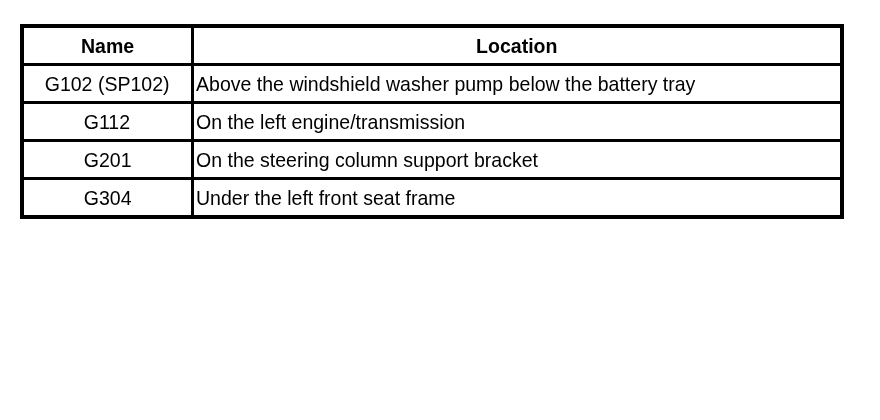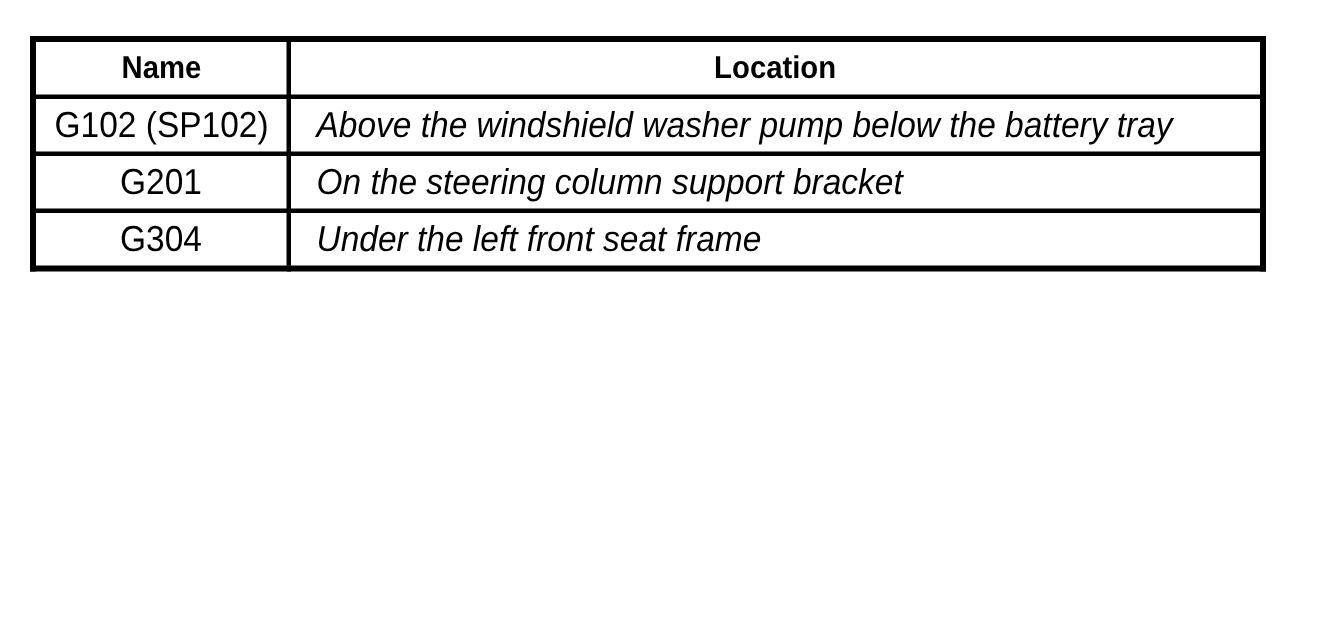--- a/index.html
+++ b/index.html
@@ -36,44 +36,43 @@
   .ground-table col.col-name { width: 170px; }
   .ground-table col.col-location { width: 650px; }
 
   .ground-table th,
   .ground-table td {
     border: 3px solid #000000;
     height: 35px;
     padding: 0;
     background: #ffffff;
     color: #000000;
-    font-size: 24px;
+    font-size: 21px;
     line-height: 35px;
     white-space: nowrap;
     overflow: hidden;
     font-stretch: condensed;
     transform-origin: left center;
   }
 
   .ground-table thead th {
     font-weight: bold;
     text-align: center;
     font-size: 21px;
   }
 
   .ground-table td.cell-name {
     text-align: center;
     font-weight: normal;
   }
 
   .ground-table td.cell-location {
     text-align: left;
-    padding-left: 17px;
+    padding-left: 2px;
     font-weight: normal;
-    font-style: italic;
   }
 
   
   .squeeze {
     display: inline-block;
     transform: scaleX(0.93);
     transform-origin: left center;
   }
   .squeeze-center {
     display: inline-block;
@@ -106,20 +105,28 @@
       <tr>
         <td class="cell-name">
           <span class="squeeze-center">G102 (SP102)</span>
         </td>
         <td class="cell-location">
           <span class="squeeze">Above the windshield washer pump below the battery tray</span>
         </td>
       </tr>
       <tr>
         <td class="cell-name">
+          <span class="squeeze-center">G112</span>
+        </td>
+        <td class="cell-location">
+          <span class="squeeze">On the left engine/transmission</span>
+        </td>
+      </tr>
+      <tr>
+        <td class="cell-name">
           <span class="squeeze-center">G201</span>
         </td>
         <td class="cell-location">
           <span class="squeeze">On the steering column support bracket</span>
         </td>
       </tr>
       <tr>
         <td class="cell-name">
           <span class="squeeze-center">G304</span>
         </td>

